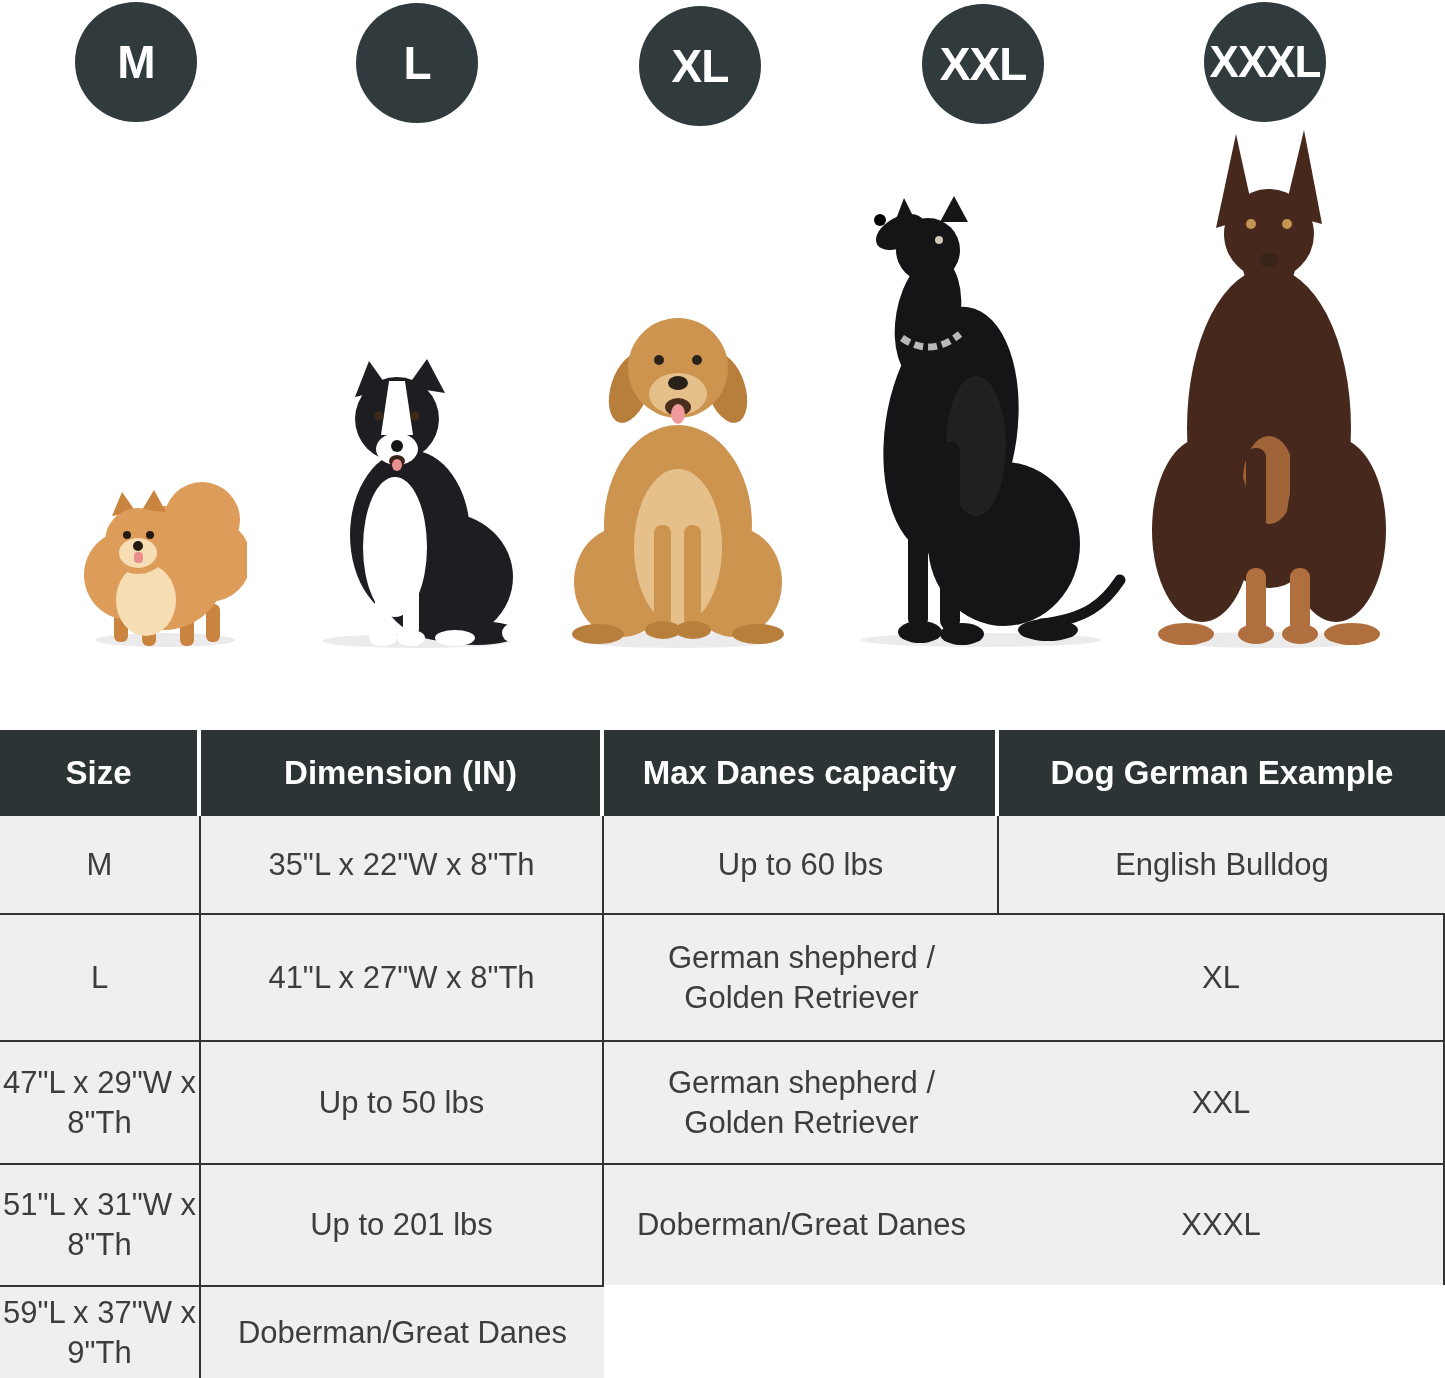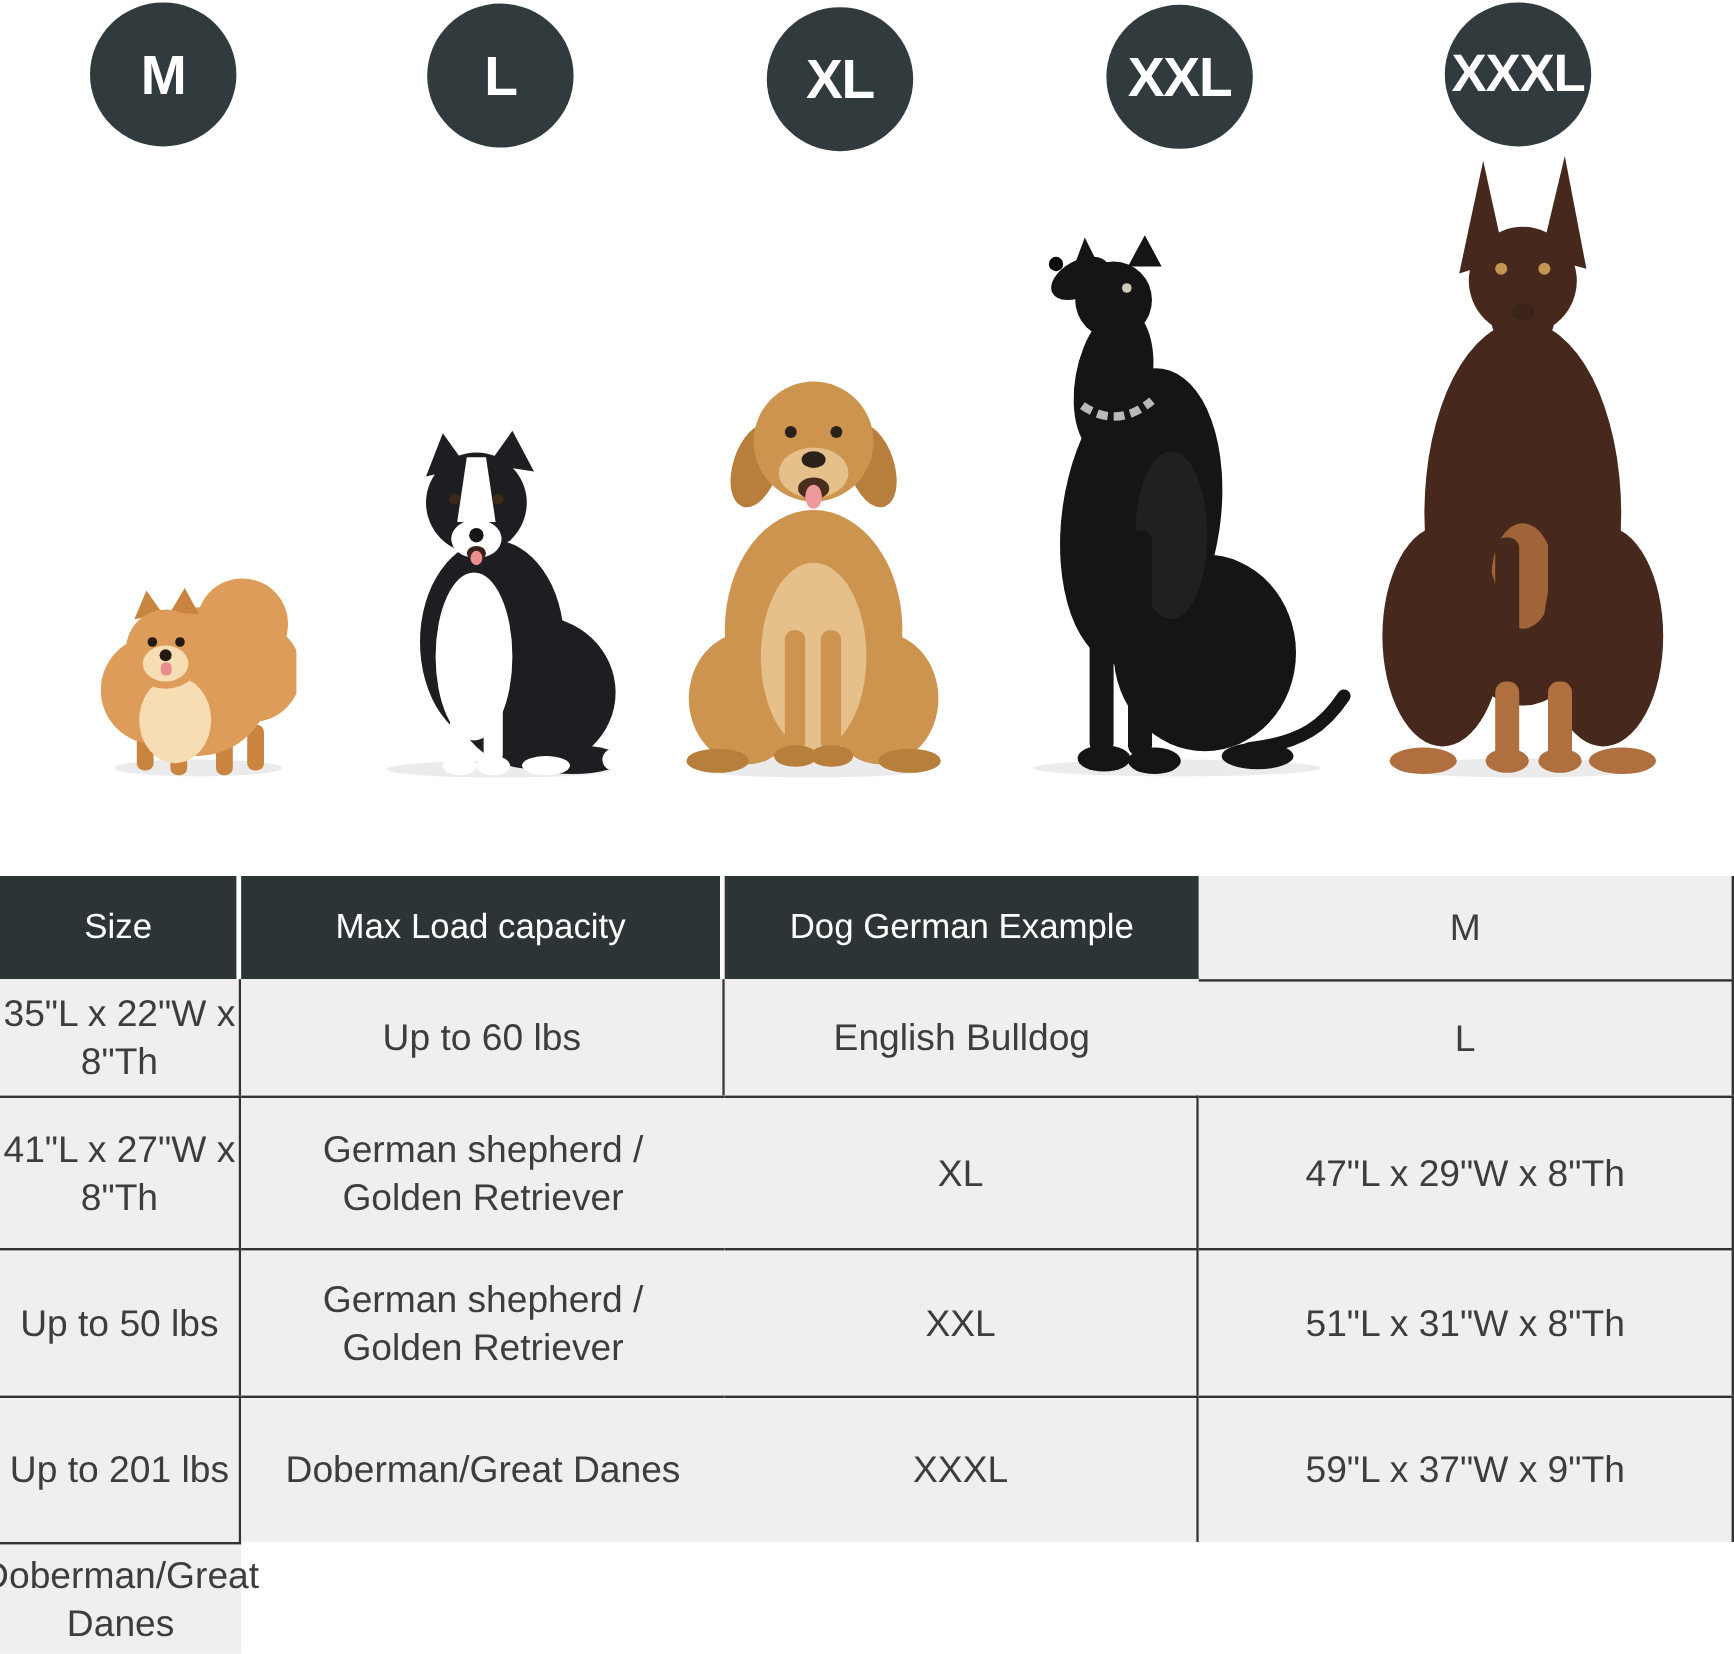--- a/index.html
+++ b/index.html
@@ -49,22 +49,22 @@
     grid-template-columns: 201px 403px 395px 446px;
     grid-template-rows: 86px 97px 127px 123px 122px auto;
   }
   .cell {
     display: flex; align-items: center; justify-content: center;
     text-align: center;
   }
   .cell.head {
     background: var(--header-bg, #2d3436);
     color: var(--header-text, #ffffff);
-    font-weight: normal;
-    font-size: 29px;
+    font-weight: bold;
+    font-size: 33px;
     text-align: center;
   }
   .cell.head.hbr { border-right: 4px solid #ffffff; }
   .cell.body {
     background: var(--row-bg, #efefef);
     color: var(--body-text, #3d3d3d);
     font-size: 31px;
     line-height: 1.28;
     white-space: pre-line;
   }
@@ -211,21 +211,22 @@
       <ellipse cx="106" cy="506" rx="18" ry="10" style="fill:var(--c2)"></ellipse>
       <ellipse cx="150" cy="506" rx="18" ry="10" style="fill:var(--c2)"></ellipse>
       <ellipse cx="36" cy="506" rx="28" ry="11" style="fill:var(--c2)"></ellipse>
       <ellipse cx="202" cy="506" rx="28" ry="11" style="fill:var(--c2)"></ellipse>
     </svg>
   </div>
 
   <div class="size-table">
 
     <div class="cell head hbr">Size</div>
-    <div class="cell head hbr">Max Load capacity</div>
+    <div class="cell head hbr">Dimension (IN)</div>
+    <div class="cell head hbr">Max Danes capacity</div>
     <div class="cell head">Dog German Example</div>
 
     <div class="cell body br">M</div>
     <div class="cell body br">35"L x 22"W x 8"Th</div>
     <div class="cell body br">Up to 60 lbs</div>
     <div class="cell body">English Bulldog</div>
 
     <div class="cell body br bt">L</div>
     <div class="cell body br bt">41"L x 27"W x 8"Th</div>
     <div class="cell body bt">German shepherd /

